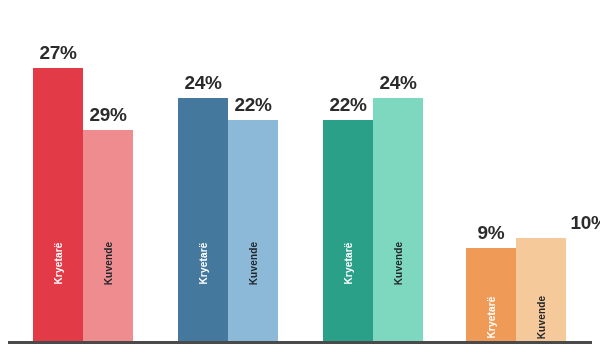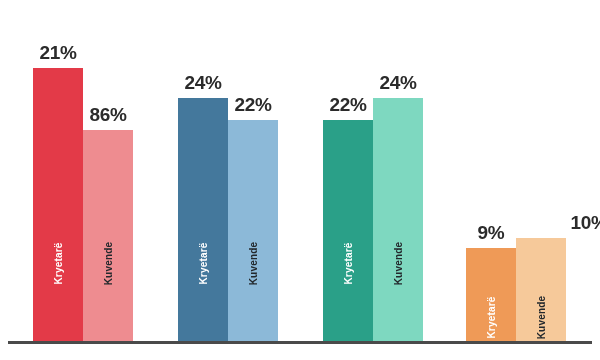--- a/index.html
+++ b/index.html
@@ -95,27 +95,27 @@
 
   <div class="plot-area">
 
     <div class="groups">
 
       <div class="bar-group" style="left:33px;width:100px;">
         <div class="bar-wrap primary">
           <div class="bar" id="b1p" style="height: 273px; background: rgb(227, 58, 72);">
             <span class="bar-inner-label on-dark">Kryetarë</span>
           </div>
-          <div class="bar-value" id="v1p" style="bottom: 277px;">21%</div>
+          <div class="bar-value" id="v1p" style="bottom: 277px;">27%</div>
         </div>
         <div class="bar-wrap secondary">
           <div class="bar" id="b1s" style="height: 211px; background: rgb(238, 140, 144);">
             <span class="bar-inner-label on-light">Kuvende</span>
           </div>
-          <div class="bar-value" id="v1s" style="bottom: 215px;">86%</div>
+          <div class="bar-value" id="v1s" style="bottom: 215px;">29%</div>
         </div>
       </div>
 
       <div class="bar-group" style="left:178px;width:100px;">
         <div class="bar-wrap primary">
           <div class="bar" id="b2p" style="height: 243px; background: rgb(68, 120, 156);">
             <span class="bar-inner-label on-dark">Kryetarë</span>
           </div>
           <div class="bar-value" id="v2p" style="bottom: 247px;">24%</div>
         </div>

